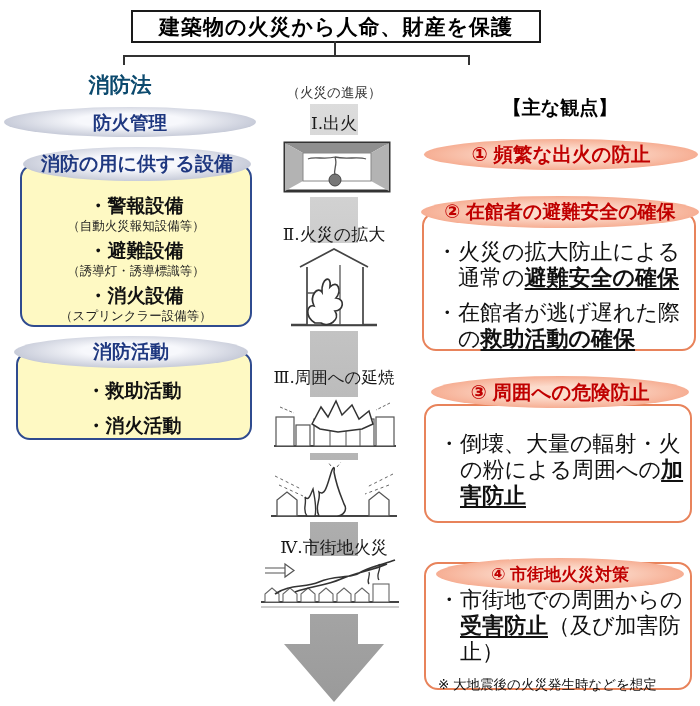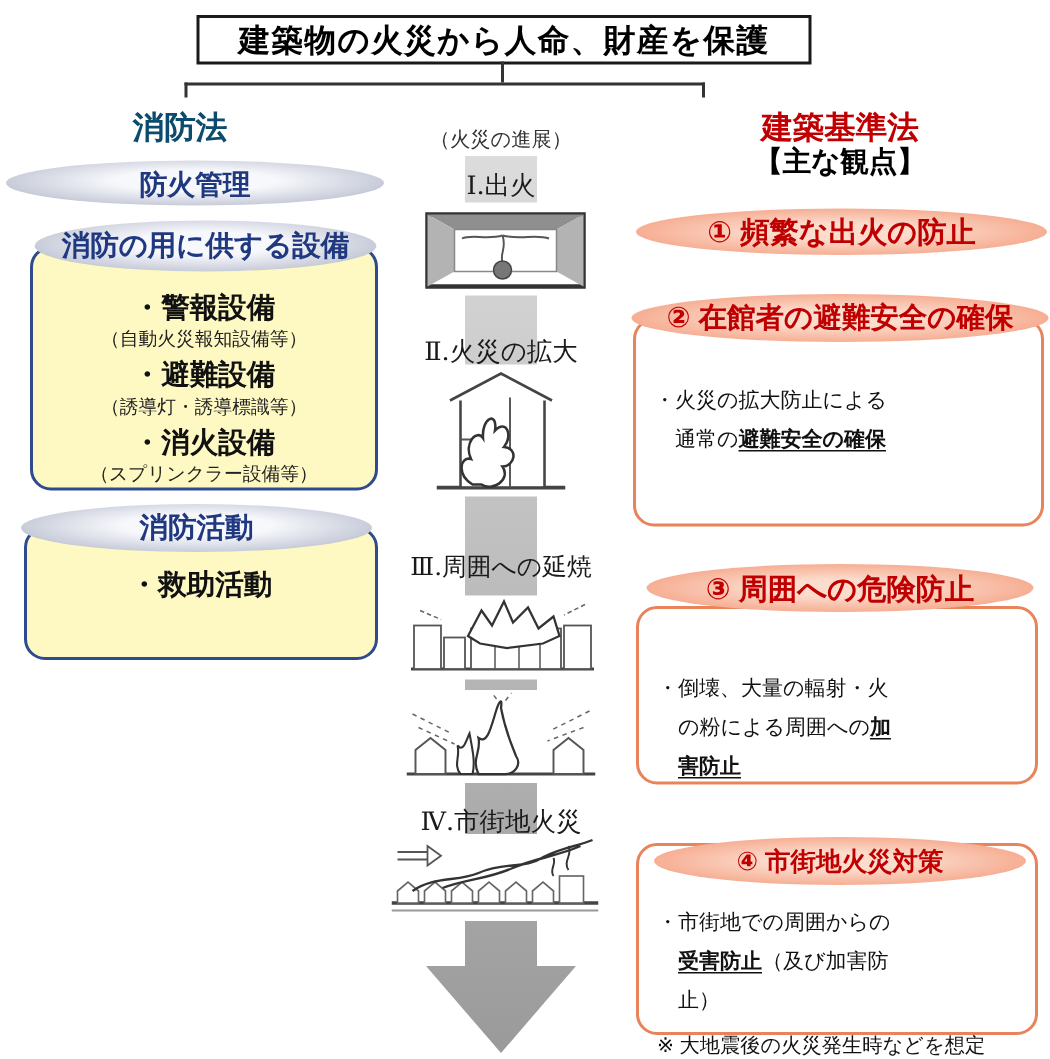--- a/index.html
+++ b/index.html
@@ -56,38 +56,37 @@
   #pe2{left:421px;top:196px;width:278px;height:32px;font-size:19px;}
   #pe3{left:431px;top:376px;width:258px;height:32px;font-size:19.5px;}
   #pe4{left:436px;top:558px;width:248px;height:32px;font-size:17px;}
   
   .rbox{position:absolute;border:2px solid #E8835B;border-radius:14px;background:#fff;z-index:1;
     box-sizing:border-box;color:#111;}
   #rb2{left:422px;top:212px;width:274px;height:139px;padding:27px 8px 0 12px;}
   #rb3{left:424px;top:404px;width:268px;height:119px;padding:27px 6px 0 12px;}
   #rb4{left:424px;top:562px;width:268px;height:128px;padding:25px 6px 0 12px;}
   .rpara{white-space:pre-line;padding-left:1em;text-indent:-1em;line-height:26px;
-    font-size:14px;margin:12px 0 9px 0;}
+    font-size:22px;margin:0 0 9px 0;font-family:Liberation Mono, monospace;}
   .rpara .em{font-weight:bold;text-decoration:underline;text-underline-offset:3px;}
   .rnote{font-size:13.5px;white-space:nowrap;margin-top:1px;color:#111;}
 </style>
 </head>
 <body>
 
 <div class="page">
 
   <div class="title-box">建築物の火災から人命、財産を保護</div>
 
   <div class="cline" style="left:334px;top:41px;width:2px;height:14px;"></div>
   <div class="cline" style="left:123px;top:55px;width:347px;height:2px;"></div>
   <div class="cline" style="left:123px;top:55px;width:2px;height:10px;"></div>
   <div class="cline" style="left:468px;top:55px;width:2px;height:10px;"></div>
 
   <div class="lhead">消防法</div>
-  <div class="rhead">建築基準法</div>
   <div class="rsub">【主な観点】</div>
   <div class="caption">（火災の進展）</div>
 
   <div class="bell" id="be1">防火管理</div>
   <div class="bell" id="be2">消防の用に供する設備</div>
   <div class="lbox" id="lb1">
     <div class="l-item">
       <div class="l-name">・警報設備</div>
       <div class="l-note">（自動火災報知設備等）</div>
     </div>
@@ -96,20 +95,21 @@
       <div class="l-note">（誘導灯・誘導標識等）</div>
     </div>
     <div class="l-item">
       <div class="l-name">・消火設備</div>
       <div class="l-note">（スプリンクラー設備等）</div>
     </div>
   </div>
   <div class="bell" id="be3">消防活動</div>
   <div class="lbox" id="lb2">
     <div class="l-name">・救助活動</div>
+    <div class="l-name">・消火活動</div>
   </div>
 
   <svg class="arrow-svg" width="100" height="598" viewBox="0 0 100 598">
     <defs>
       <linearGradient id="agrad" x1="0" y1="0" x2="0" y2="1">
         <stop offset="0" stop-color="#DCDCDC"></stop>
           <stop offset="1" stop-color="#9A9A9A"></stop>
       </linearGradient>
     </defs>
     <path d="M26 0 H74 V540 H100 L50 598 L0 540 H26 Z" fill="url(#agrad)"></path>
@@ -175,20 +175,22 @@
     <path d="M118 24 C114 18 121 14 118 8 M108 28 C105 24 110 20 108 16" stroke="#333" stroke-width="1.3" fill="none"></path>
     <path d="M4 12 L24 12 M4 17 L24 17 M24 8 L33 14.5 L24 21 Z" stroke="#555" stroke-width="1.2" fill="none"></path>
   </svg>
 
   <div class="pell" id="pe1">① 頻繁な出火の防止</div>
 
   <div class="pell" id="pe2">② 在館者の避難安全の確保</div>
   <div class="rbox" id="rb2">
     <p class="rpara"><span>・火災の拡大防止による
 通常の</span><span class="em">避難安全の確保</span><span></span></p>
+    <p class="rpara"><span>・在館者が逃げ遅れた際
+の</span><span class="em">救助活動の確保</span><span></span></p>
   </div>
 
   <div class="pell" id="pe3">③ 周囲への危険防止</div>
   <div class="rbox" id="rb3">
     <p class="rpara"><span>・倒壊、大量の輻射・火
 の粉による周囲への</span><span class="em">加
 害防止</span><span></span></p>
   </div>
 
   <div class="pell" id="pe4">④ 市街地火災対策</div>

